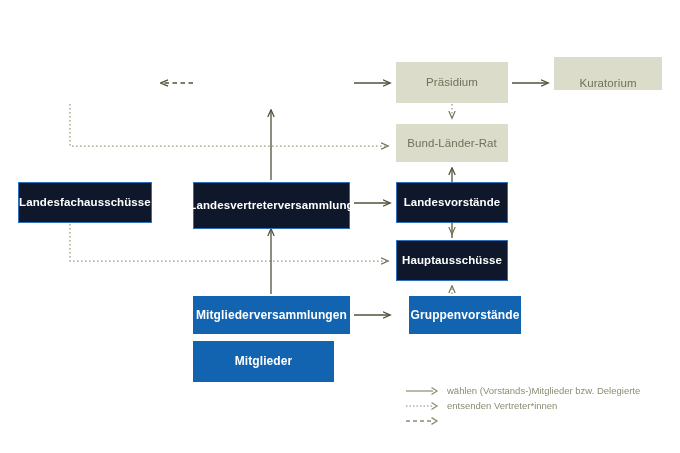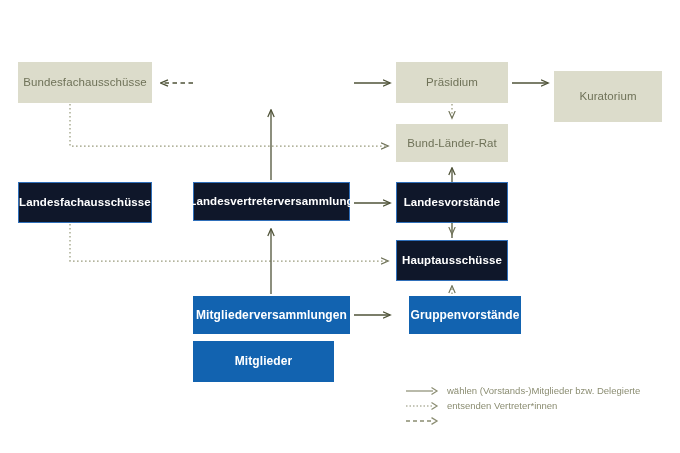--- a/index.html
+++ b/index.html
@@ -140,42 +140,39 @@
 
     <g>
       <path d="M354,315 L390,315" fill="none" stroke="#4f5338" stroke-width="1.3" marker-end="url(#ah-solid)"></path>
     </g>
 
     <g>
       <path d="M452,294 L452,286" fill="none" stroke="#9a9c7e" stroke-width="1.3" stroke-dasharray="1.6,2.4" marker-end="url(#ah-dotted)"></path>
     </g>
   </svg>
 
-  <div class="node node-beige" style="left:18px;top:62px;width:134px;height:41px;">
-    <span class="node-label">Bundesfachausschüsse</span>
-  </div>
 
 
   <div class="node node-beige" style="left:396px;top:62px;width:112px;height:41px;">
     <span class="node-label">Präsidium</span>
   </div>
 
-  <div class="node node-beige" style="left:554px;top:71px;width:108px;height:51px;">
+  <div class="node node-beige" style="left:554px;top:57px;width:108px;height:33px;align-items:flex-end;">
     <span class="node-label">Kuratorium</span>
   </div>
 
   <div class="node node-beige" style="left:396px;top:124px;width:112px;height:38px;">
     <span class="node-label">Bund-Länder-Rat</span>
   </div>
 
   <div class="node node-midblue" style="left:18px;top:182px;width:134px;height:41px;">
     <span class="node-label">Landesfachausschüsse</span>
   </div>
 
-  <div class="node node-midblue" style="left:193px;top:182px;width:157px;height:39px;">
+  <div class="node node-midblue" style="left:193px;top:182px;width:157px;height:47px;">
     <span class="node-label">Landesvertreterversammlung</span>
   </div>
 
   <div class="node node-midblue" style="left:396px;top:182px;width:112px;height:41px;">
     <span class="node-label">Landesvorstände</span>
   </div>
 
   <div class="node node-midblue" style="left:396px;top:240px;width:112px;height:41px;">
     <span class="node-label">Hauptausschüsse</span>
   </div>

